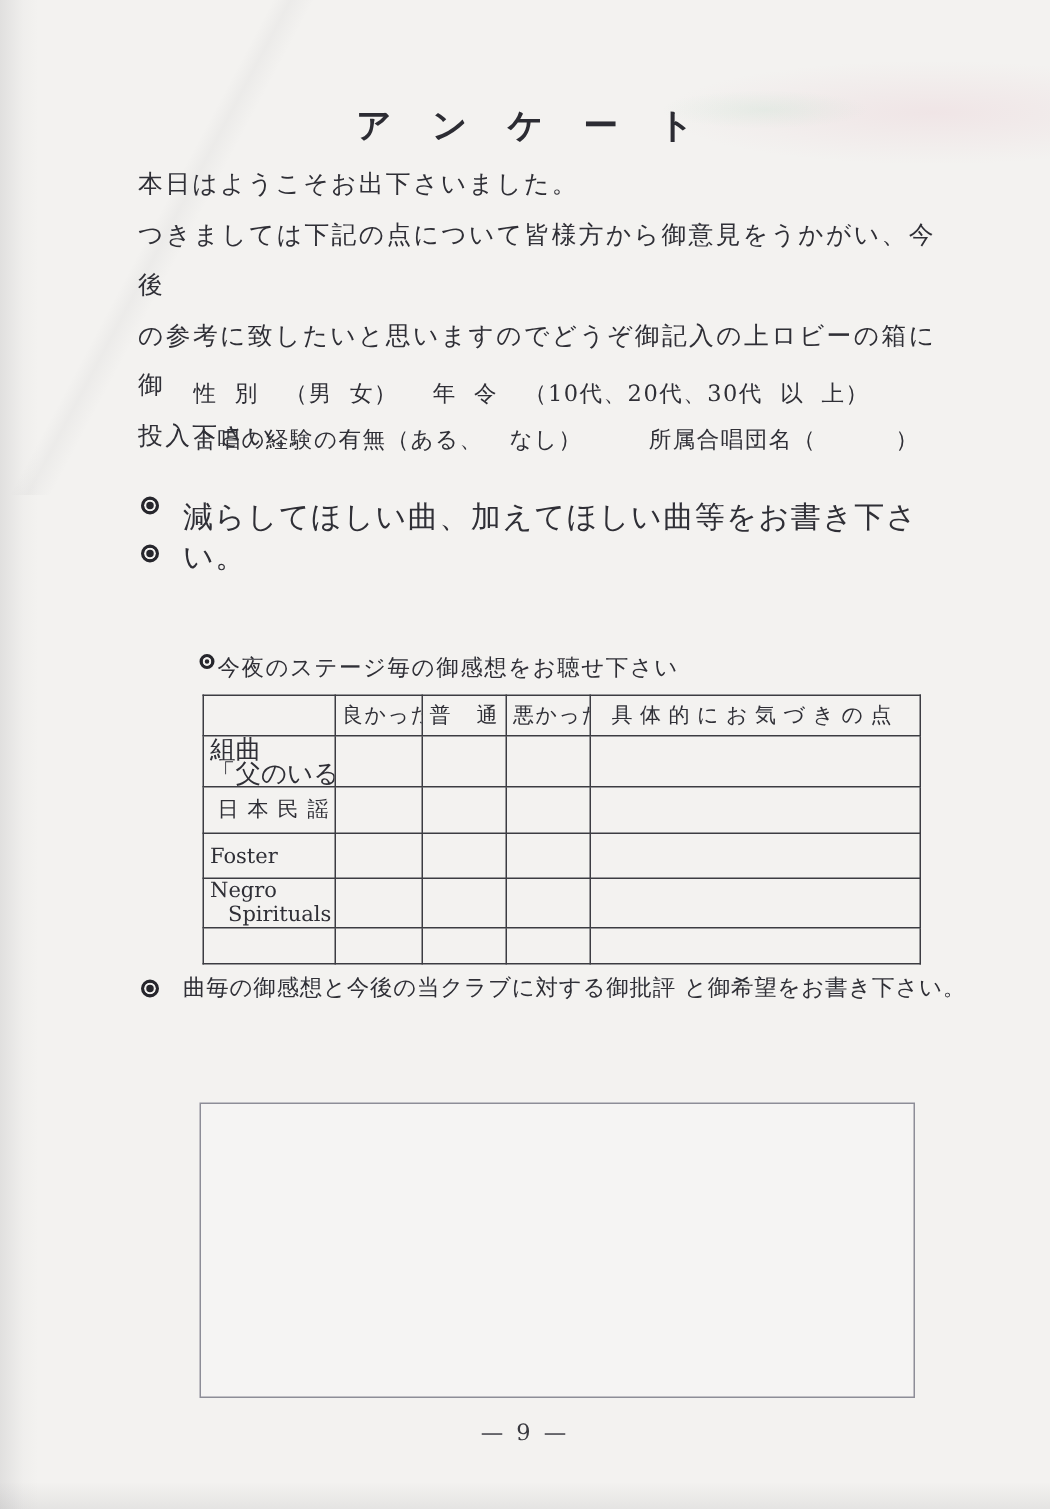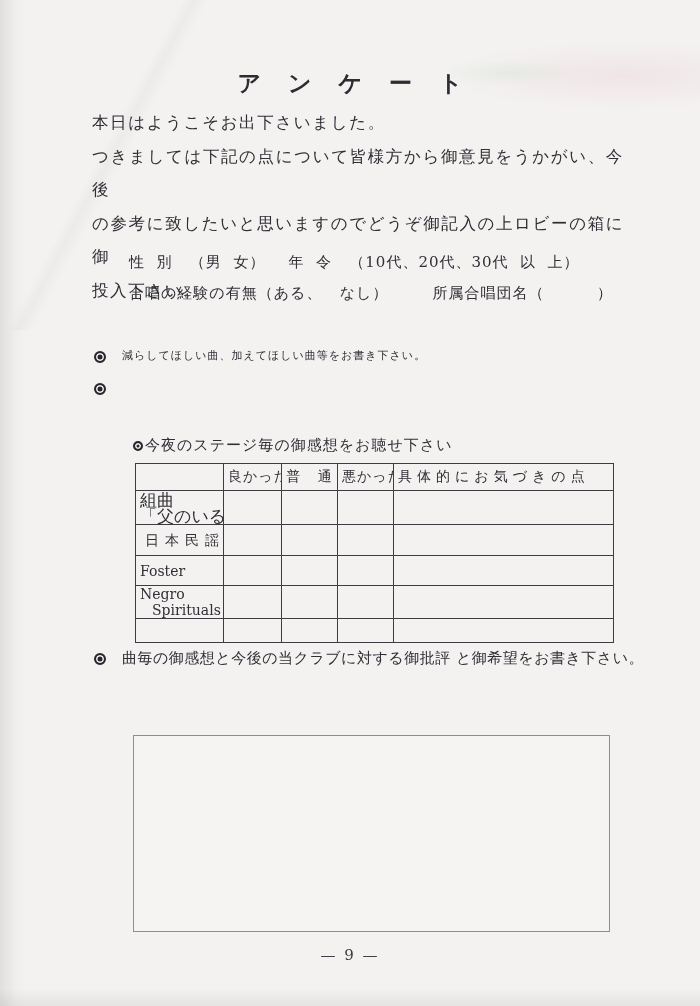--- a/index.html
+++ b/index.html
@@ -34,48 +34,48 @@
   }
   .demo{
     position:absolute;left:129px;top:247px;width:484px;
     font-size:15px;line-height:31px;letter-spacing:1px;
   }
   .demo-row{display:flex;align-items:baseline;}
   .demo-gap{margin-left:44px;}
   .demo-close{margin-left:auto;}
 
   .bullets{position:absolute;left:94px;top:331px;width:560px;}
-  .bullet-item{display:flex;align-items:flex-end;height:32px;font-size:11px;letter-spacing:1px;}
+  .bullet-item{display:flex;align-items:flex-start;height:32px;font-size:20px;letter-spacing:1px;}
   .fisheye{
     flex:0 0 auto;width:8px;height:8px;border:2.5px solid #26262c;border-radius:50%;
     background:#26262c;box-shadow:inset 0 0 0 1.5px #f3f2f0;margin-right:16px;
   }
   .caption-row{
-    position:absolute;left:133px;top:436px;display:flex;align-items:center;
+    position:absolute;left:133px;top:436px;display:flex;
     font-size:15px;letter-spacing:1px;
   }
   .fisheye.small{width:6px;height:6px;border-width:2.5px;margin-right:2px;}
 
   table.survey{
     position:absolute;left:135px;top:463px;width:478px;
     border-collapse:collapse;table-layout:fixed;
     font-size:14px;color:#2f2f36;
   }
   table.survey td,table.survey th{
     border:1.6px solid #3c3c42;padding:0 4px;vertical-align:middle;
     font-weight:normal;overflow:hidden;white-space:nowrap;
   }
   tr.r-header{height:27px;}
   tr.r-suite{height:34px;}
   tr.r-minyo{height:31px;}
   tr.r-foster{height:30px;}
   tr.r-negro{height:33px;}
   tr.r-empty{height:24px;}
   th.c-rate{text-align:center;letter-spacing:1px;}
-  th.c-detail{text-align:left;letter-spacing:5px;}
+  th.c-detail{text-align:center;letter-spacing:5px;}
   td.c-label .l1{display:block;line-height:16px;}
   td.c-label .l2{display:block;line-height:16px;}
   td.c-label.spaced{letter-spacing:6px;padding-left:9px;}
   td.c-label .indent{padding-left:12px;}
 
   .closing{
     position:absolute;left:94px;top:649px;display:flex;align-items:center;
     font-size:15px;letter-spacing:0.5px;
   }
   .comment-box{

